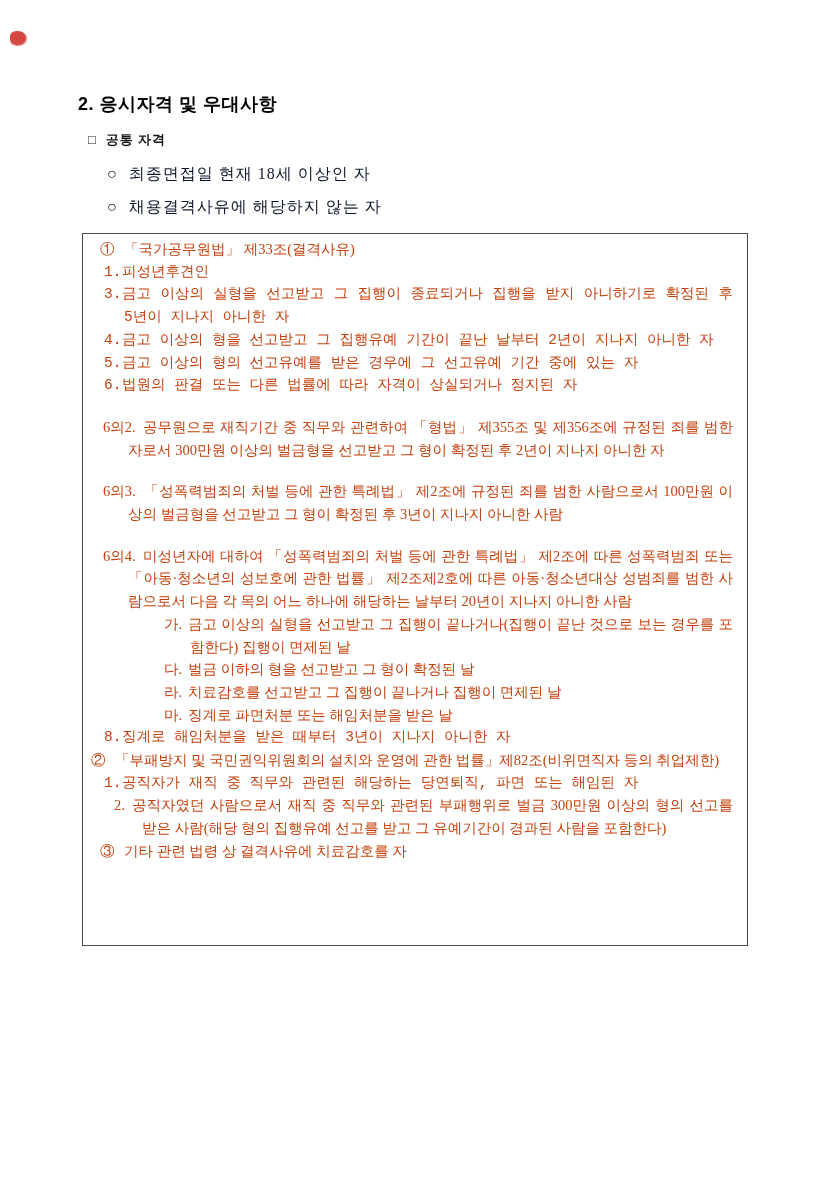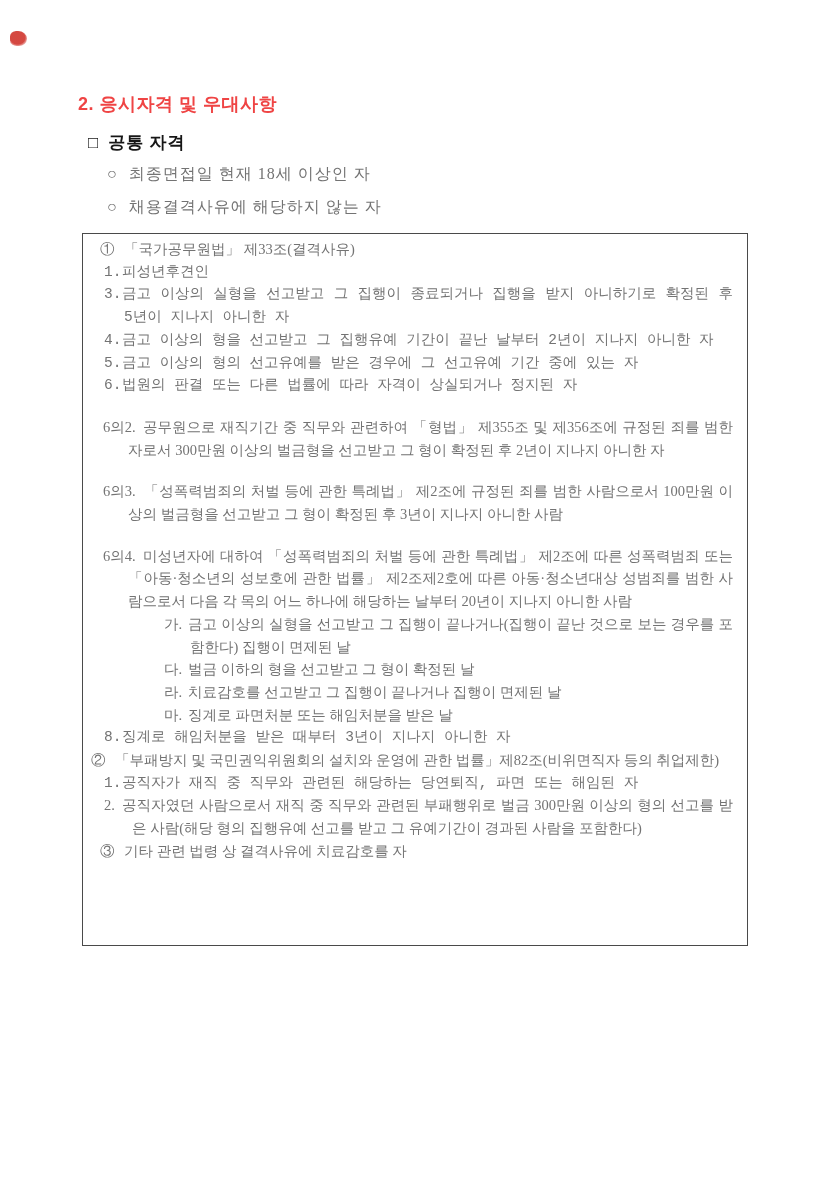--- a/index.html
+++ b/index.html
@@ -12,55 +12,55 @@
   
   .corner-mark{
     position:absolute;left:10px;top:31px;width:17px;height:15px;
     background:radial-gradient(ellipse at 45% 45%, #d0342c 0%, #d0342c 55%, rgba(208,52,44,.25) 80%, transparent 100%);
     border-radius:40% 60% 55% 45%;
     opacity:.9;
   }
   .title{
     position:absolute;left:78px;top:92px;
     font-family:"Liberation Sans","DejaVu Sans",sans-serif;
-    font-size:18px;font-weight:bold;letter-spacing:0.5px;color:#ef4444;
+    font-size:18px;font-weight:bold;letter-spacing:0.5px;color:#000000;
     white-space:nowrap;
   }
   .subhead{
     position:absolute;left:88px;top:131px;
-    font-size:17px;font-weight:bold;letter-spacing:1px;color:#161616;
+    font-size:13px;font-weight:bold;letter-spacing:1px;color:#161616;
     white-space:nowrap;
   }
   .subhead .mk{margin-right:9px;font-weight:normal;}
   .bullet{
     position:absolute;left:107px;
-    font-size:16px;letter-spacing:1px;color:#737373;white-space:nowrap;
+    font-size:16px;letter-spacing:1px;color:#0f172a;white-space:nowrap;
   }
   .bullet .mk{margin-right:11px;}
   .bullet.b1{top:164px;}
   .bullet.b2{top:197px;}
   .lawbox{
     position:absolute;left:82px;top:233px;width:666px;min-height:713px;
     border:1px solid #4a4a4a;box-sizing:border-box;
     padding:4px 14px 5px 14px;
   }
   .bi{
-    font-size:14.5px;line-height:22.7px;color:#737373;
+    font-size:14.5px;line-height:22.7px;color:#c2410c;
     text-align:justify;
   }
   .bi .mk{display:inline-block;text-indent:0;}
   .lv0{padding-left:3px;}
   .lv0 .mk{width:24px;}
   .lv0a{padding-left:3px;margin-left:-9px;}
   .lv0a .mk{width:24px;}
   .lv1{padding-left:27px;text-indent:-20px;font-family:Liberation Mono, monospace;}
   .lv1 .mk{width:18px;}
   .lv1b{padding-left:31px;text-indent:-25px;}
   .lv1b .mk{width:40px;margin-top:19px;}
-  .lv1c{padding-left:35px;text-indent:-28px;}
+  .lv1c{padding-left:35px;text-indent:-28px;margin-left:10px;}
   .lv1c .mk{width:18px;}
   .lv2{padding-left:93px;text-indent:-26px;}
   .lv2 .mk{width:24px;}
 </style>
 </head>
 <body>
 
 <div class="page">
 
   <div class="corner-mark"></div>

